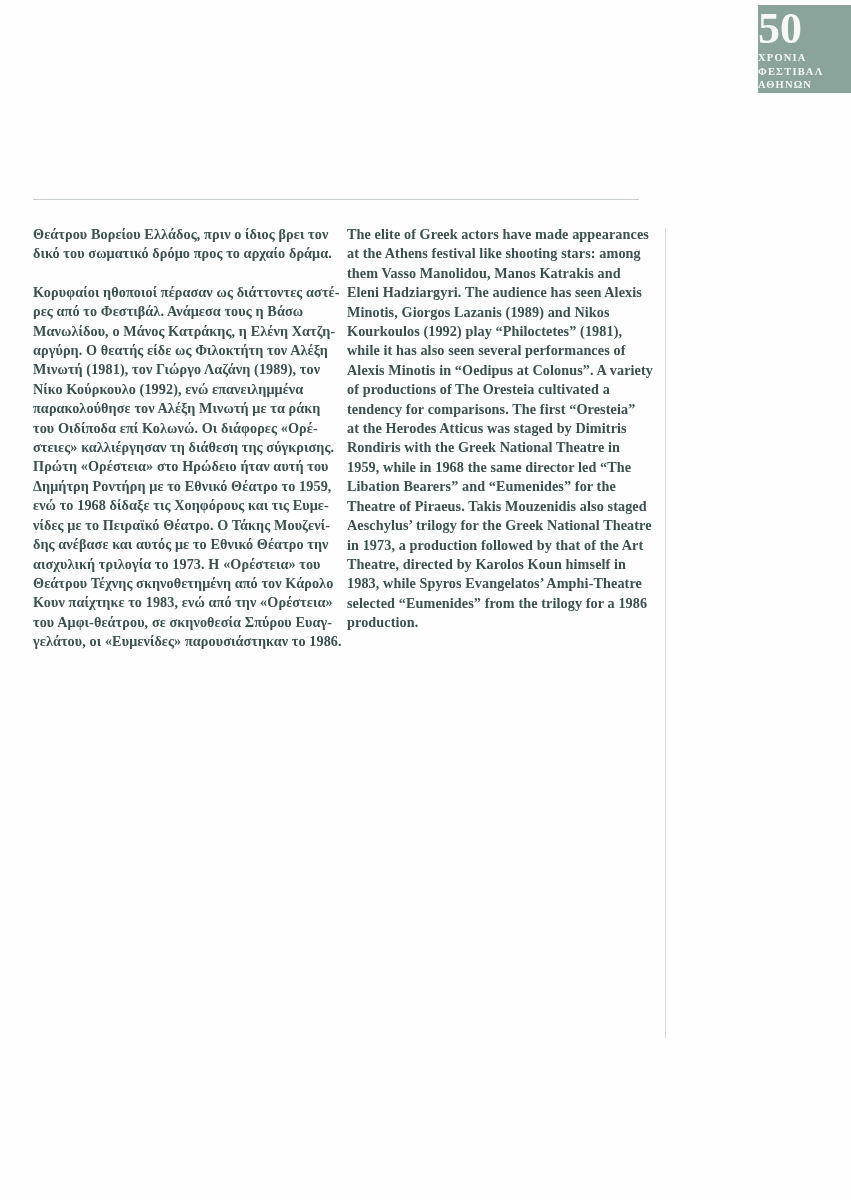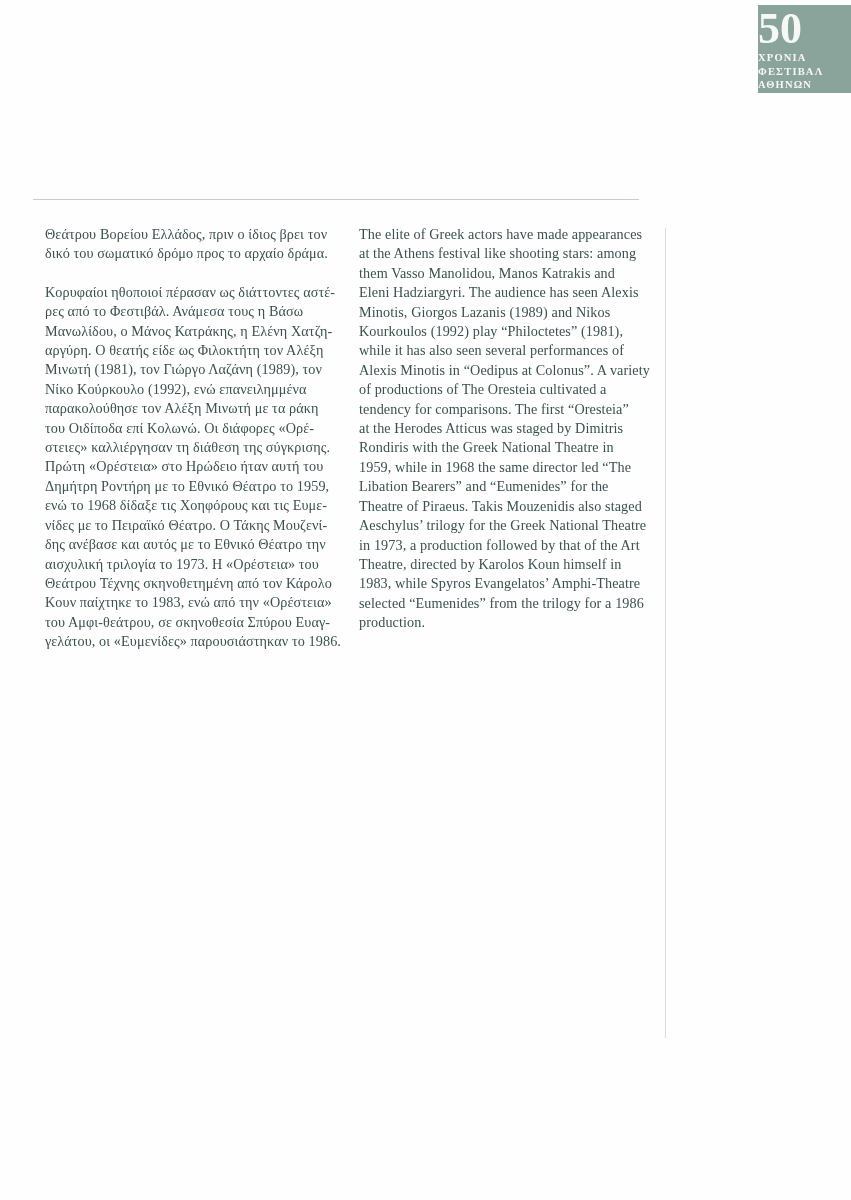--- a/index.html
+++ b/index.html
@@ -63,22 +63,23 @@
     top: 225px;
     width: 313px;
     color: #3b5150;
     font-size: 14.2px;
     line-height: 19.4px;
     letter-spacing: 0.1px;
   }
   .column.greek { left: 33px; }
   .column.english { left: 347px; }
   .column p {
-    margin: 0 0 19px 12px;
+    margin: 0 0 19px 0;
     white-space: pre-line;
+    font-weight: bold;
   }
 </style>
 </head>
 <body>
 
 <div class="page">
 
   <div class="badge" style="background: rgb(139, 164, 155); color: rgb(246, 248, 246);">
     <div class="num">50</div>
     <div class="small-line">ΧΡΟΝΙΑ</div>

